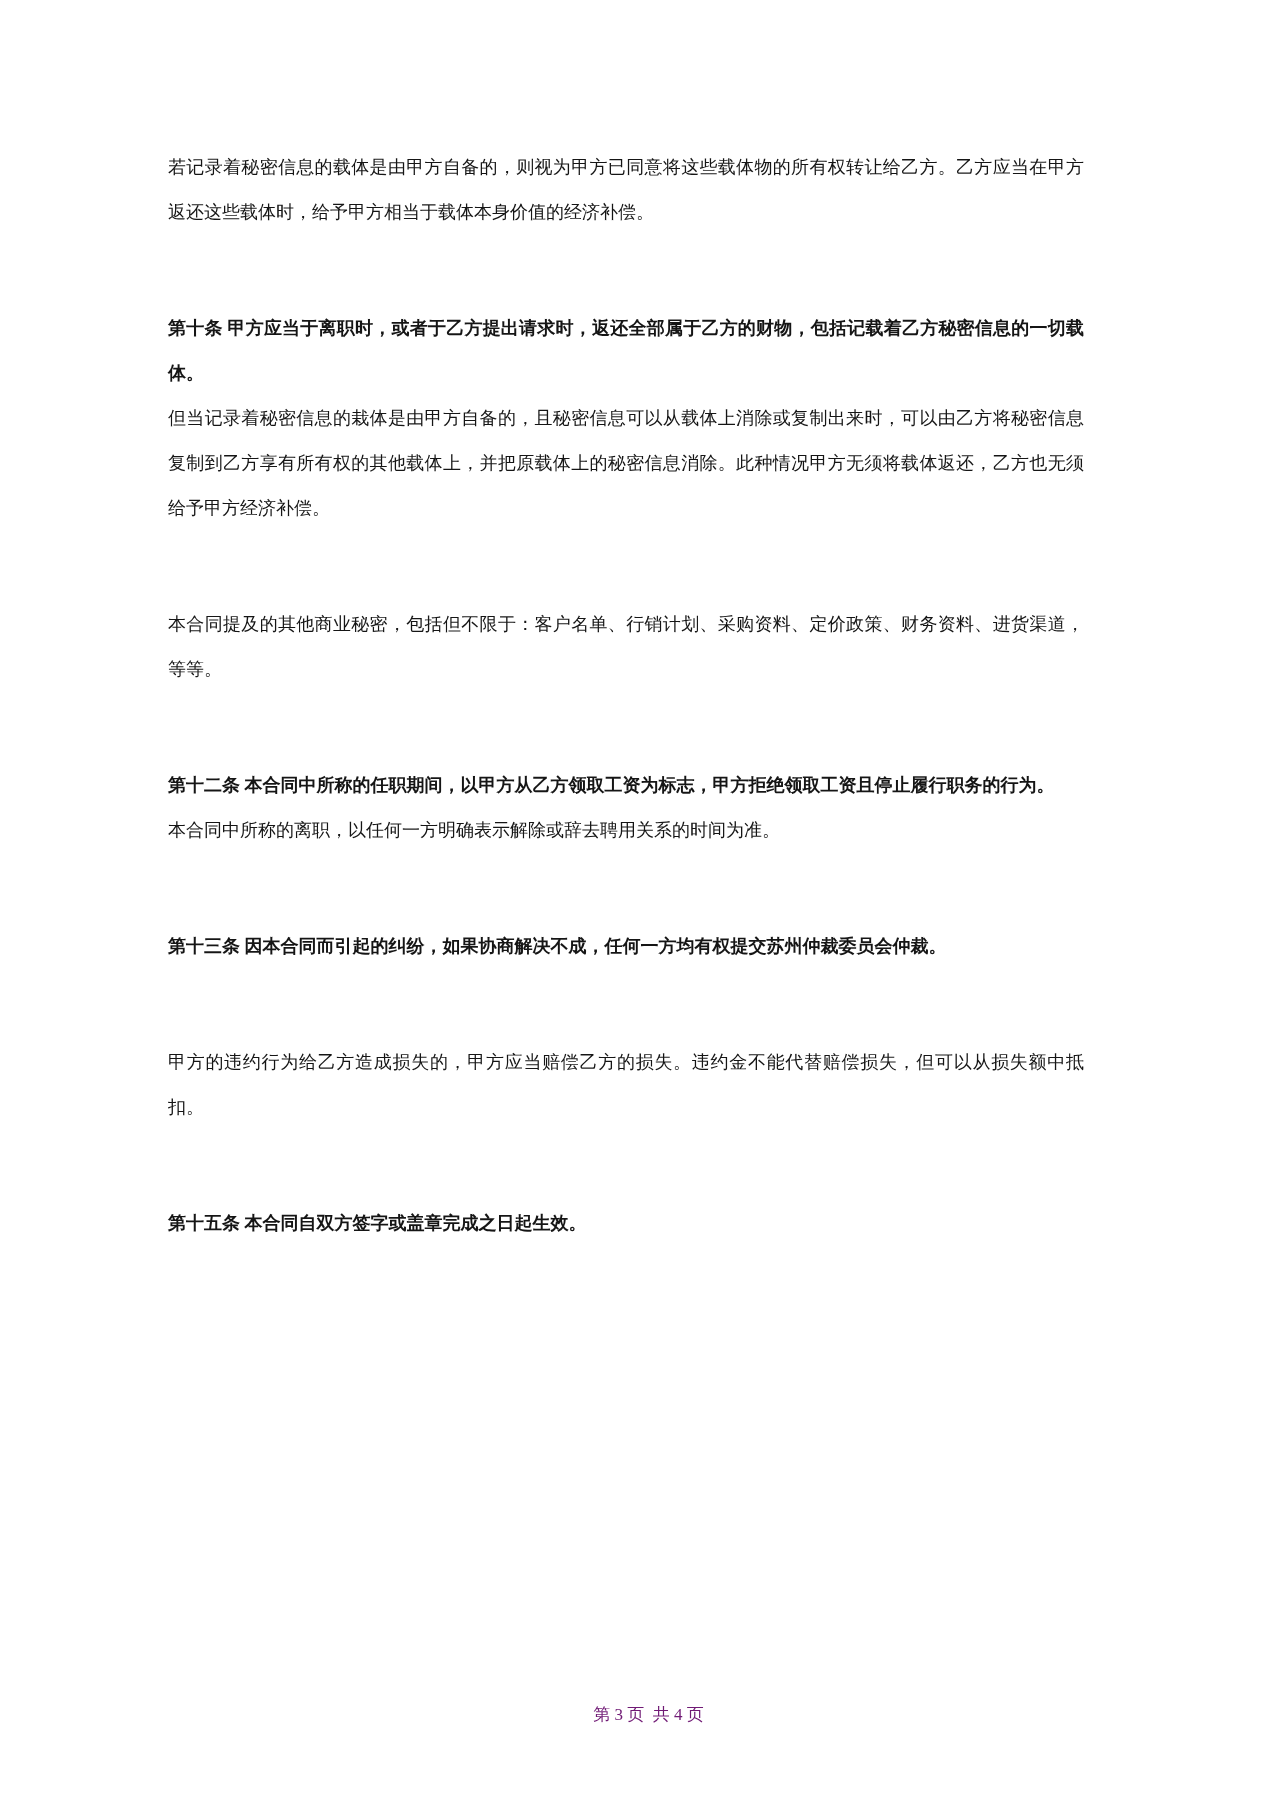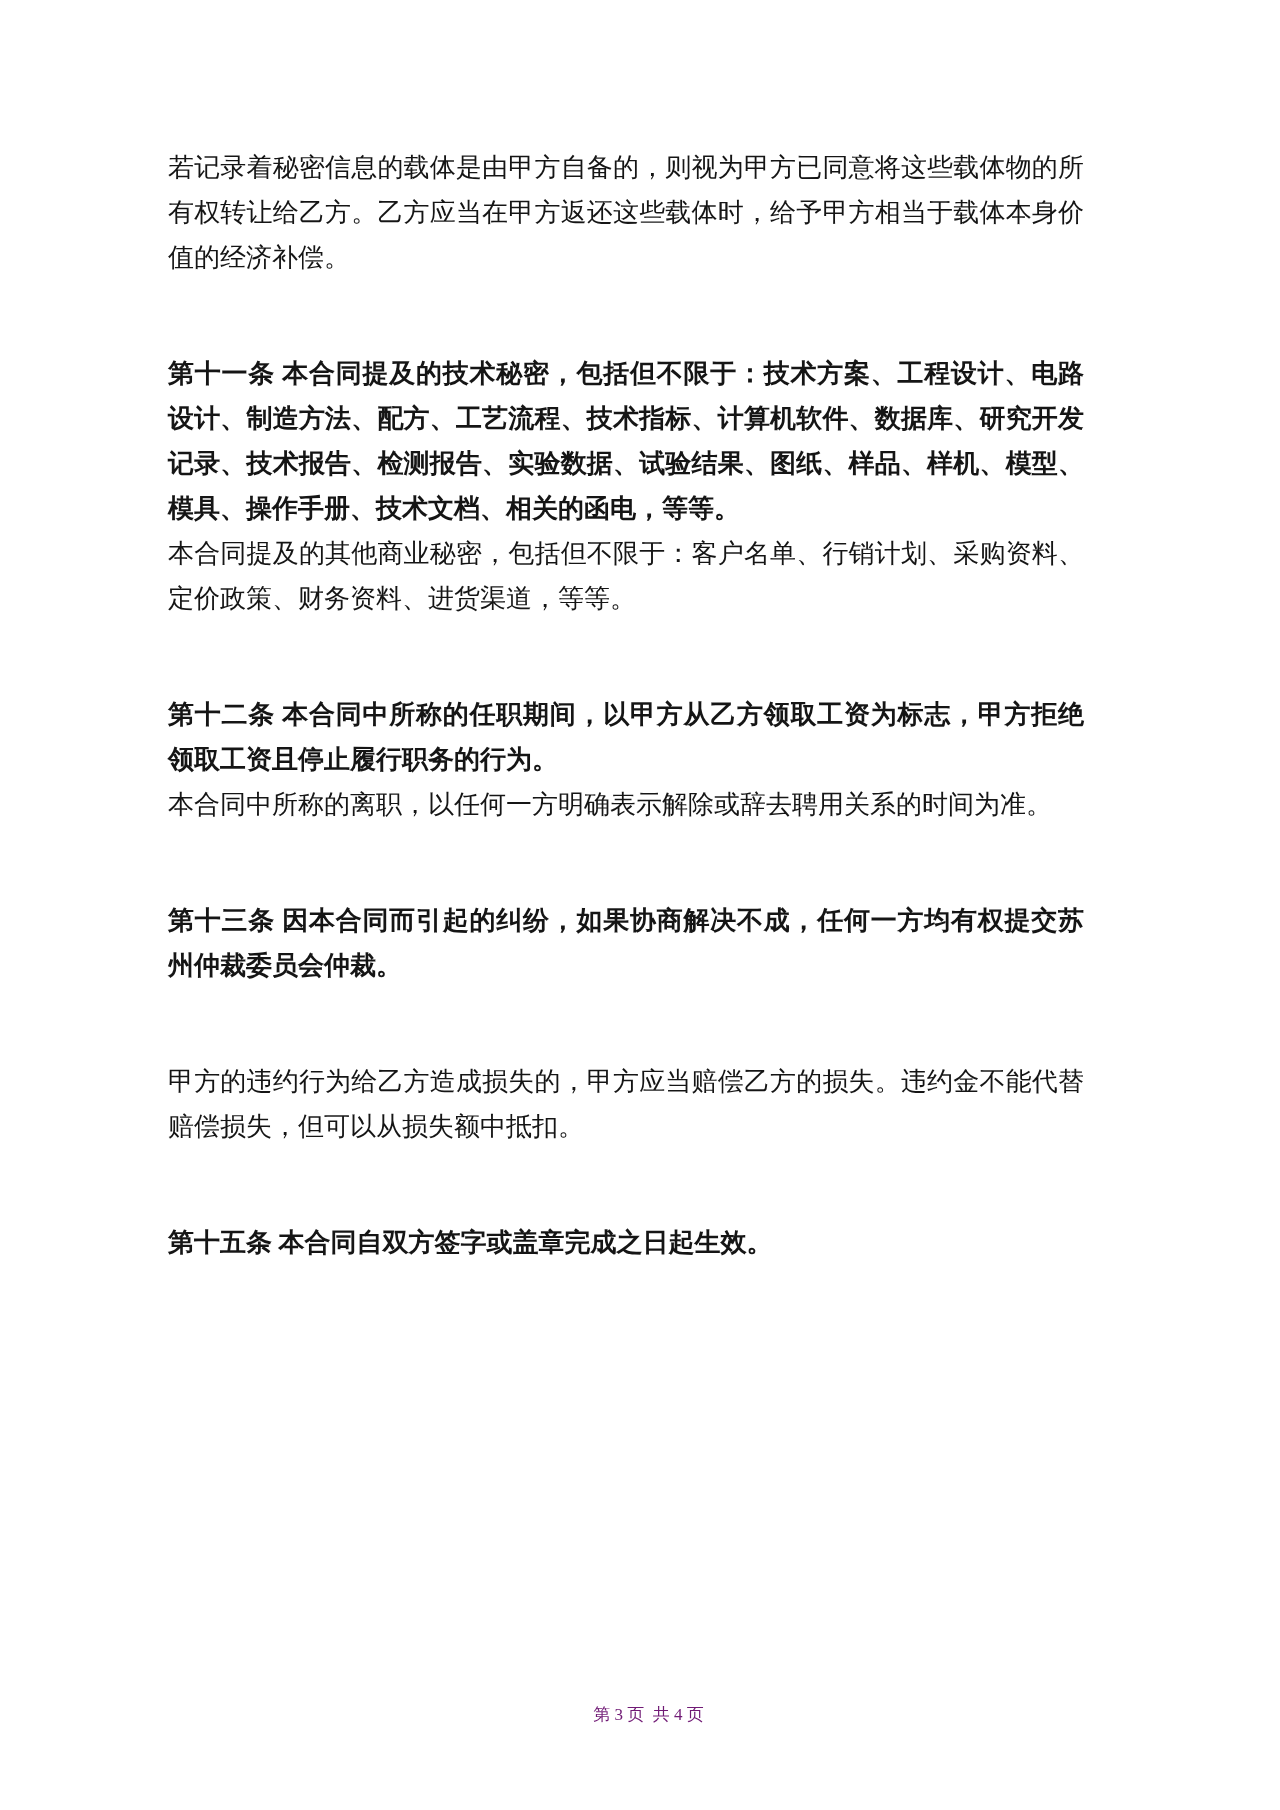--- a/index.html
+++ b/index.html
@@ -19,21 +19,21 @@
     padding: 145px 196px 0 168px;
   }
   .doc-section {
     margin: 0 0 71px 0;
   }
   .doc-section:last-child {
     margin-bottom: 0;
   }
   .doc-section p {
     margin: 0;
-    font-size: 26px;
+    font-size: 18px;
     line-height: 45px;
     color: #151515;
     text-align: justify;
     white-space: pre-wrap;
     word-break: break-all;
   }
   .doc-section p.clause {
     font-weight: bold;
   }
   .page-footer {
@@ -50,21 +50,24 @@
 </style>
 </head>
 <body>
 
 <div class="page">
   <main class="doc-body" id="doc-body">
       <section class="doc-section">
         <p class="body">若记录着秘密信息的载体是由甲方自备的，则视为甲方已同意将这些载体物的所有权转让给乙方。乙方应当在甲方返还这些载体时，给予甲方相当于载体本身价值的经济补偿。</p>
       </section>
       <section class="doc-section">
-        <p class="clause">第十一条 本合同提及的技术秘密，包括但不限于：技术方案、工程设计、电路设计、制造方法、配方、工艺流程、技术指标、计算机软件、数据库、研究开发记录、技术报告、检测报告、实验数据、试验结果、图纸、样品、样机、模型、模具、操作手册、技术文档、相关的函电，等等。</p>
+        <p class="clause">第十条 甲方应当于离职时，或者于乙方提出请求时，返还全部属于乙方的财物，包括记载着乙方秘密信息的一切载体。</p>
+        <p class="body">但当记录着秘密信息的栽体是由甲方自备的，且秘密信息可以从载体上消除或复制出来时，可以由乙方将秘密信息复制到乙方享有所有权的其他载体上，并把原载体上的秘密信息消除。此种情况甲方无须将载体返还，乙方也无须给予甲方经济补偿。</p>
+      </section>
+      <section class="doc-section">
         <p class="body">本合同提及的其他商业秘密，包括但不限于：客户名单、行销计划、采购资料、定价政策、财务资料、进货渠道，等等。</p>
       </section>
       <section class="doc-section">
         <p class="clause">第十二条 本合同中所称的任职期间，以甲方从乙方领取工资为标志，甲方拒绝领取工资且停止履行职务的行为。</p>
         <p class="body">本合同中所称的离职，以任何一方明确表示解除或辞去聘用关系的时间为准。</p>
       </section>
       <section class="doc-section">
         <p class="clause">第十三条 因本合同而引起的纠纷，如果协商解决不成，任何一方均有权提交苏州仲裁委员会仲裁。</p>
       </section>
       <section class="doc-section">

